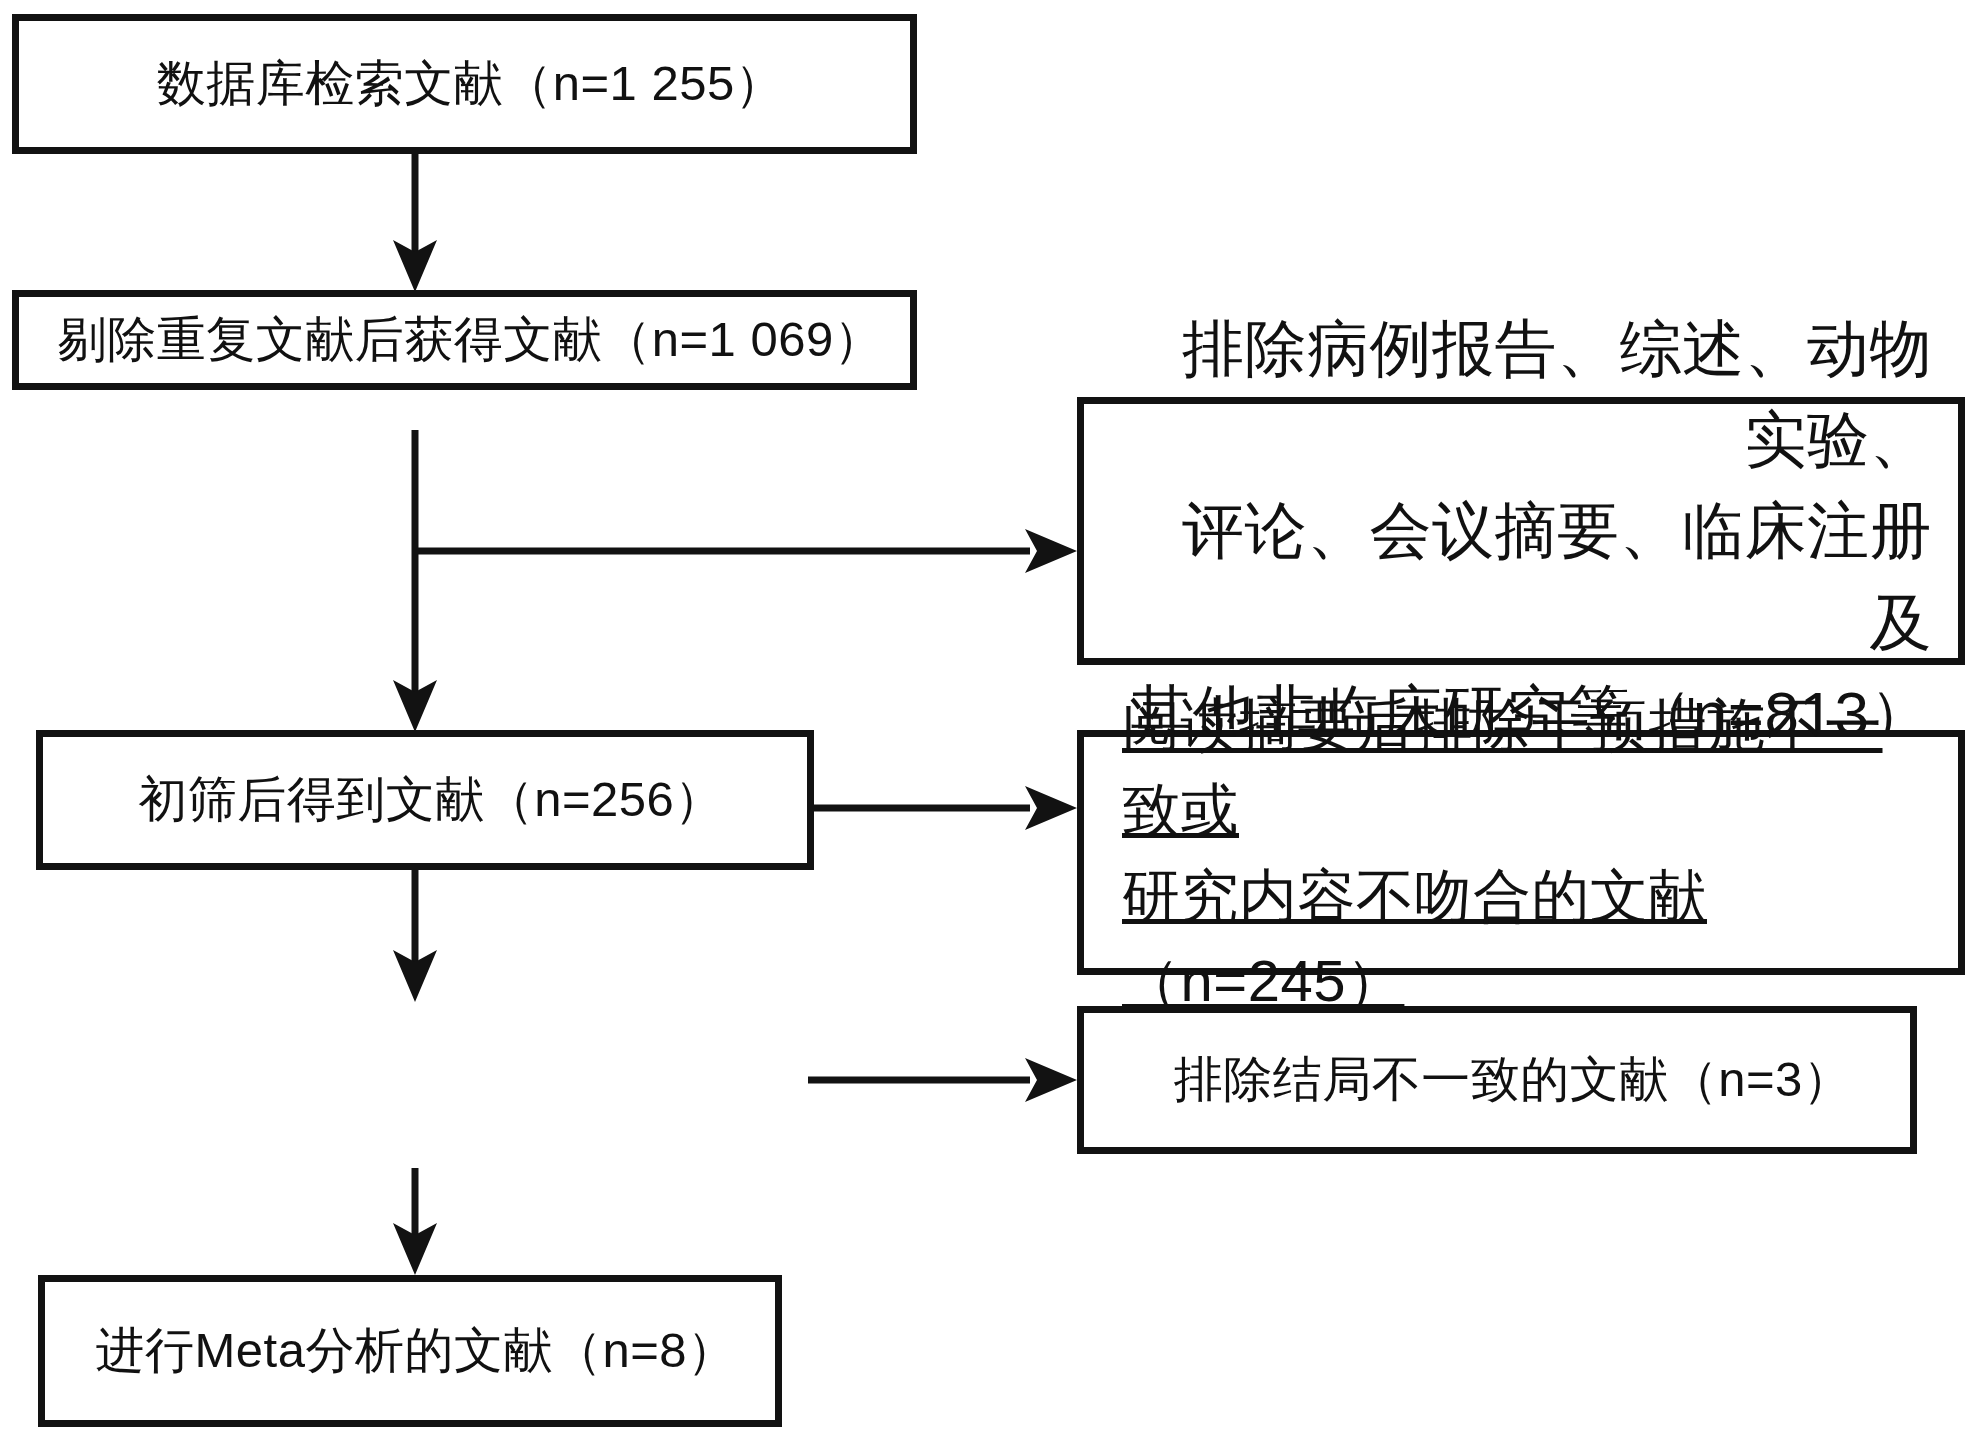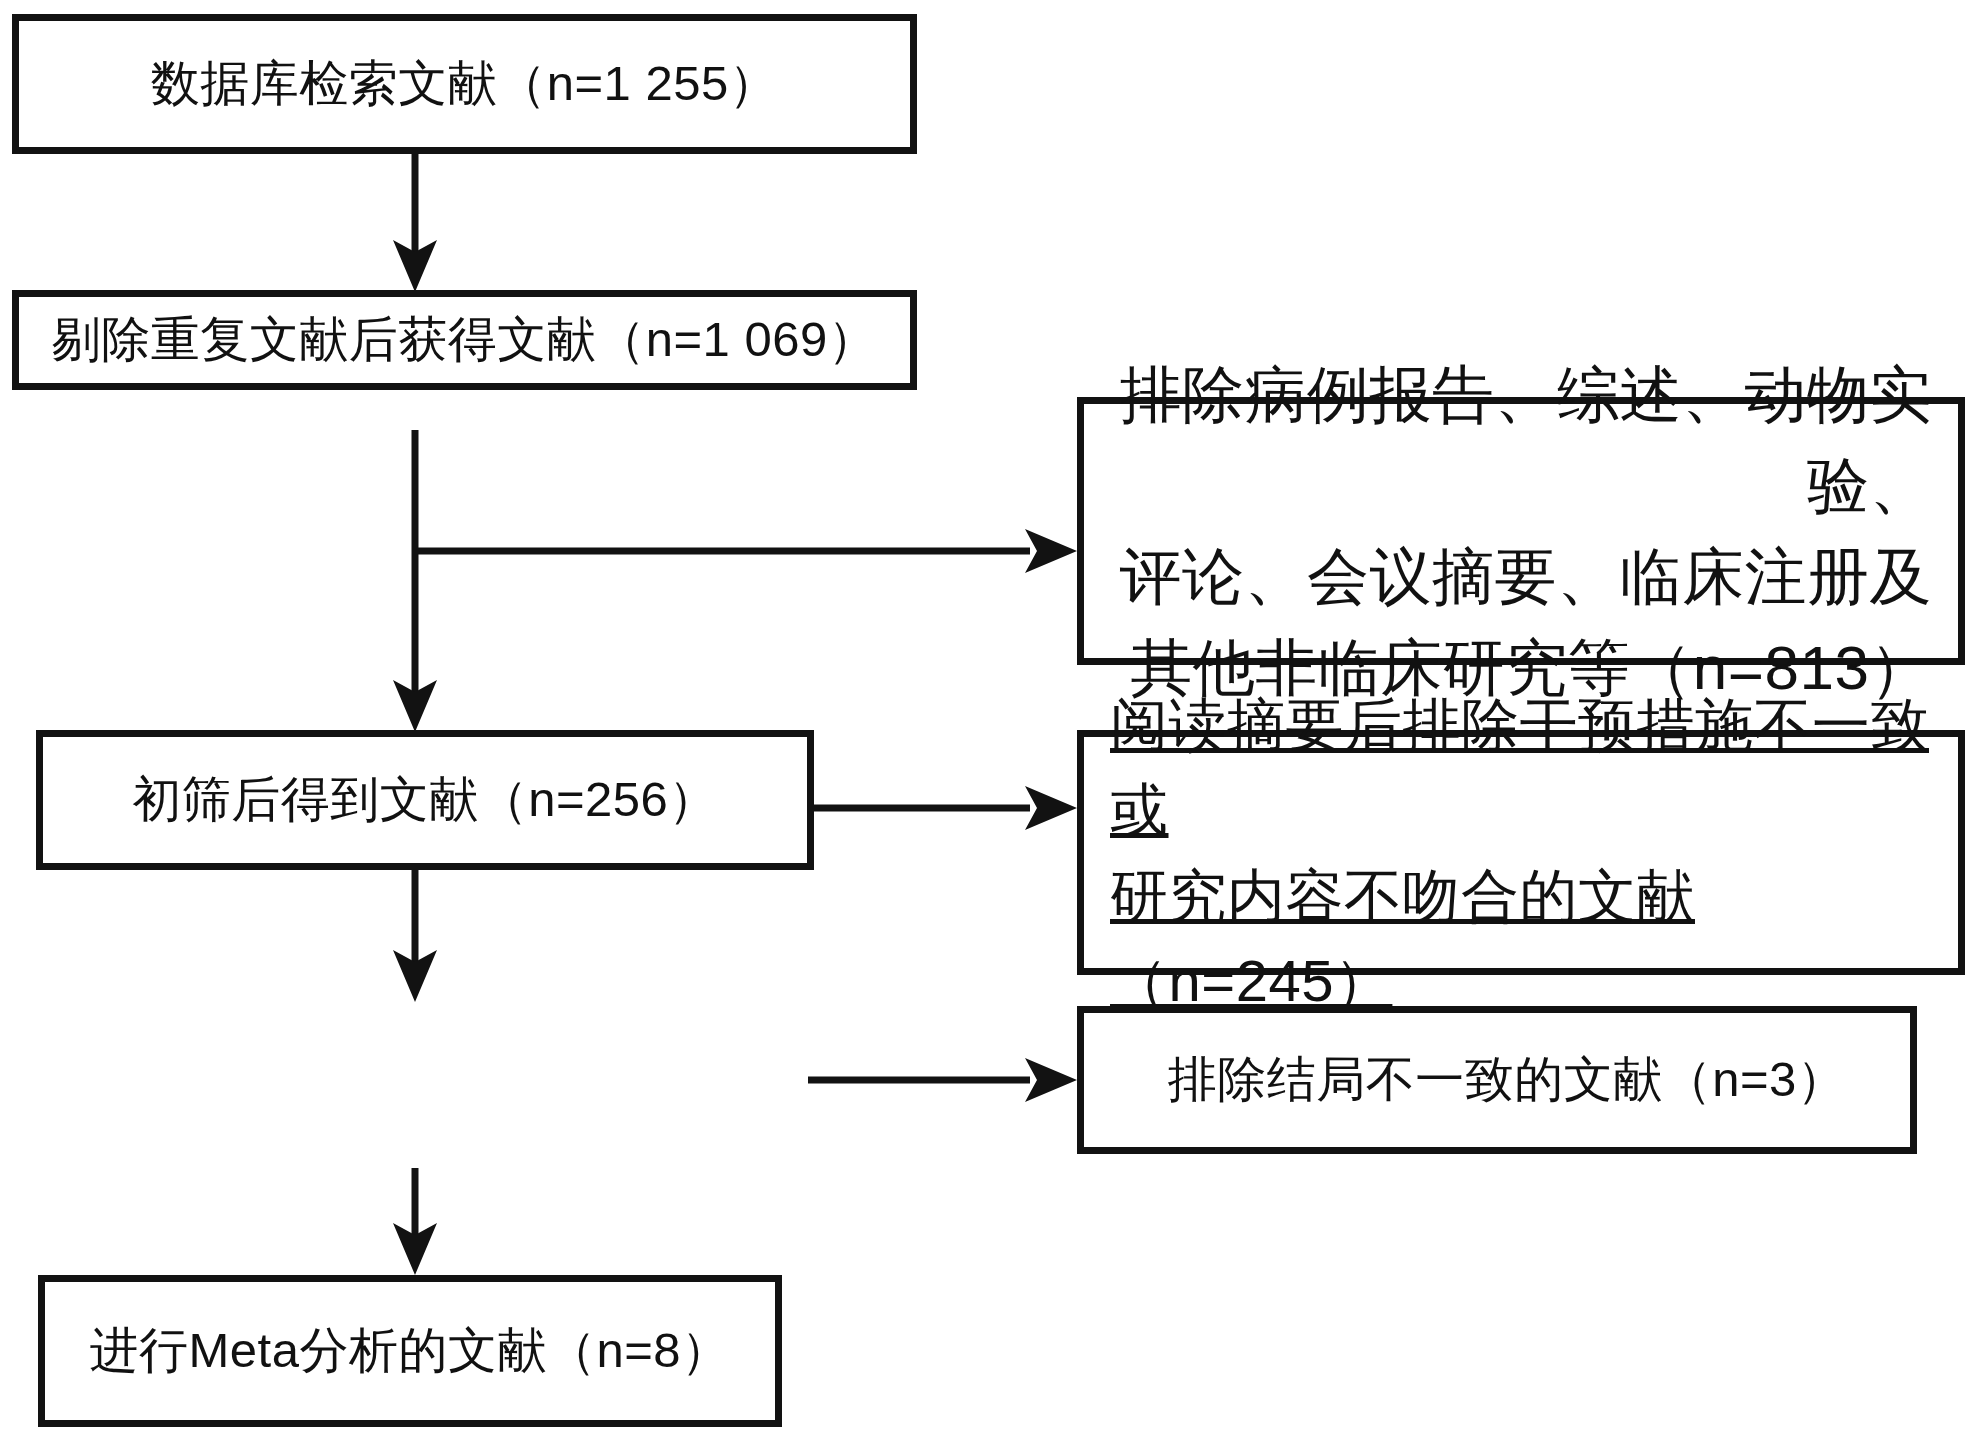--- a/index.html
+++ b/index.html
@@ -31,20 +31,21 @@
   .flow-box .box-text {
     display: block;
     width: 100%;
     padding: 0 26px;
     box-sizing: border-box;
     font-size: 49px;
     line-height: 1.42;
     letter-spacing: 0.5px;
     white-space: pre-line;
     color: #111111;
+    margin-left: 12px;
   }
   .flow-box.align-left .box-text {
     text-align: left;
   }
   
   #box-search   { left: 12px;   top: 14px;   width: 905px;  height: 140px; }
   #box-dedup    { left: 12px;   top: 290px;  width: 905px;  height: 100px; }
   #box-screen   { left: 36px;   top: 730px;  width: 778px;  height: 140px; }
   #box-abstract { left: 20px;   top: 1002px; width: 788px;  height: 166px; }
   #box-meta     { left: 38px;   top: 1275px; width: 744px;  height: 152px; justify-content: flex-end; }

